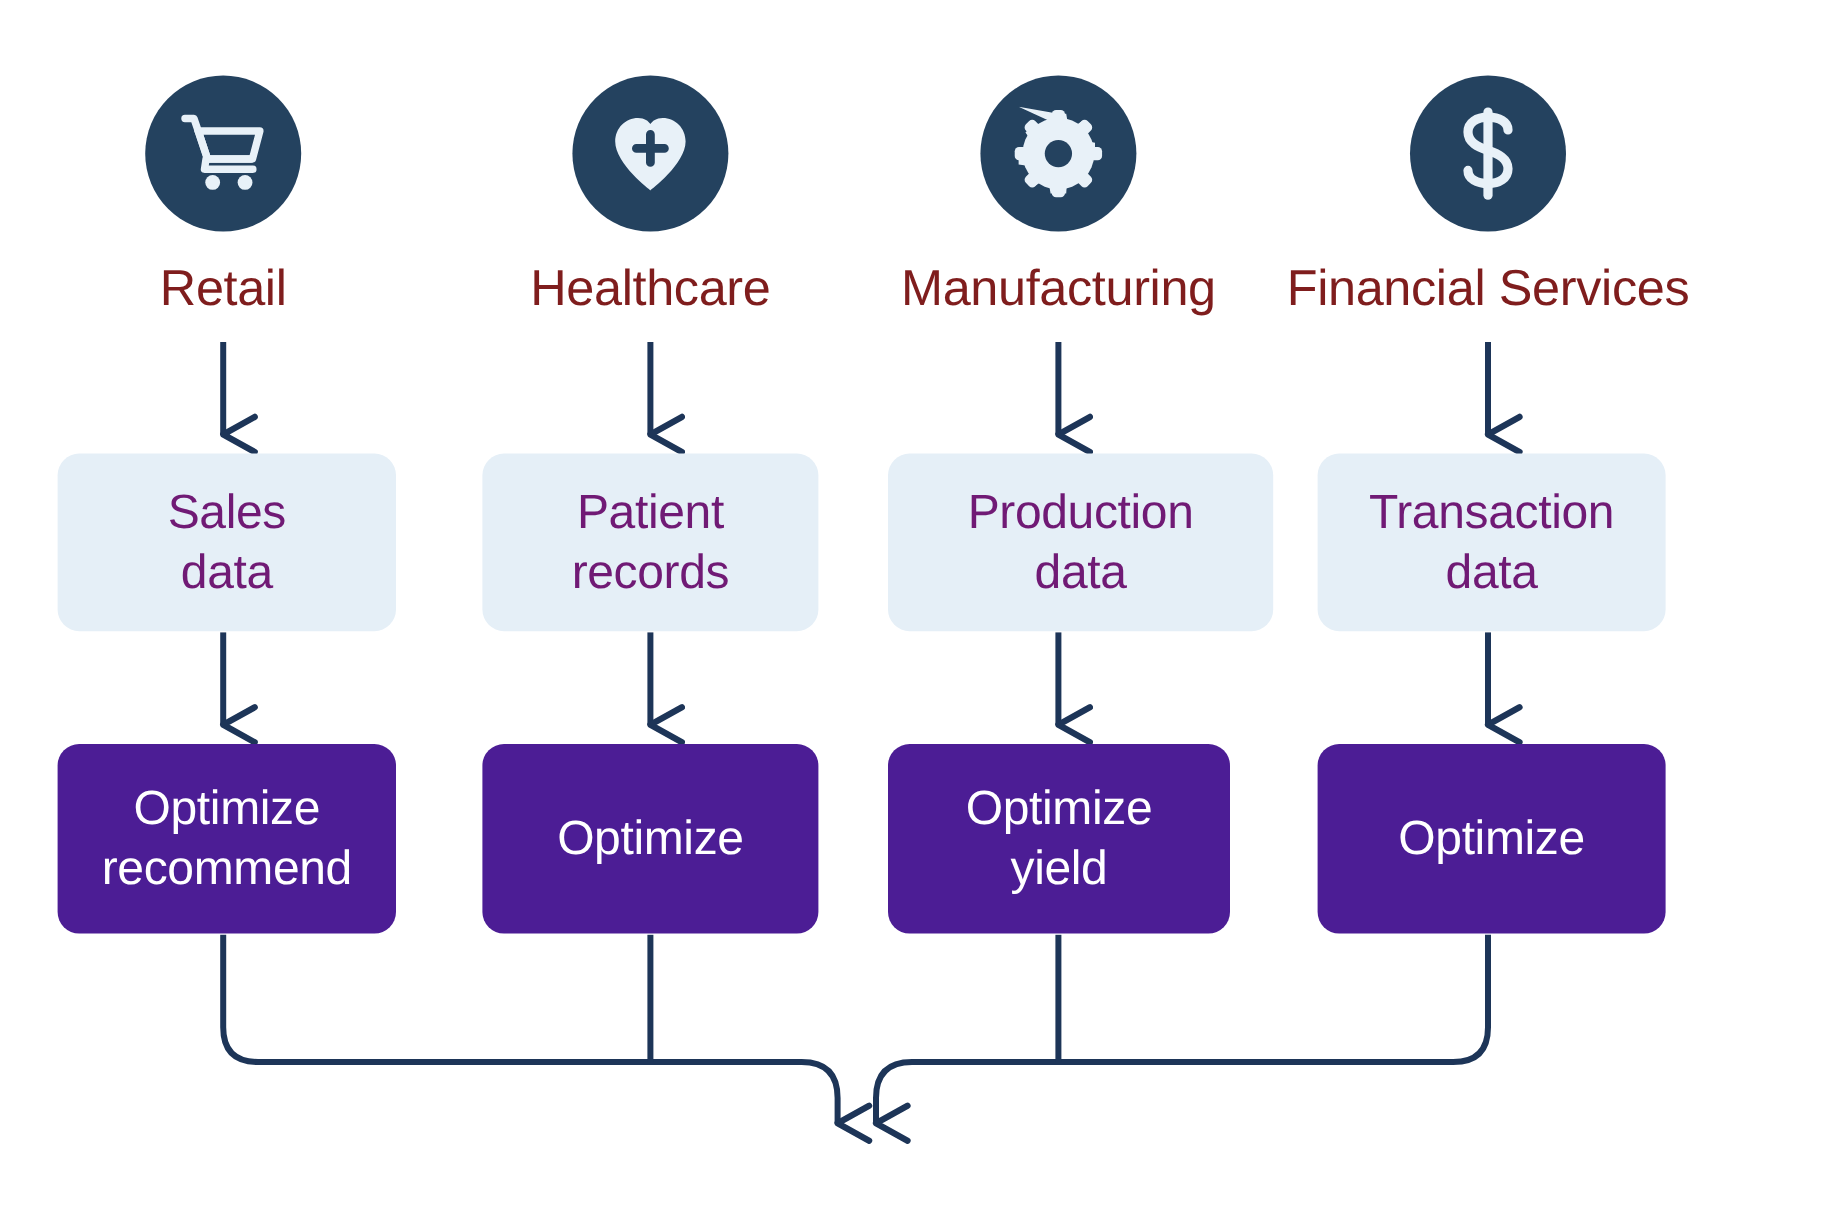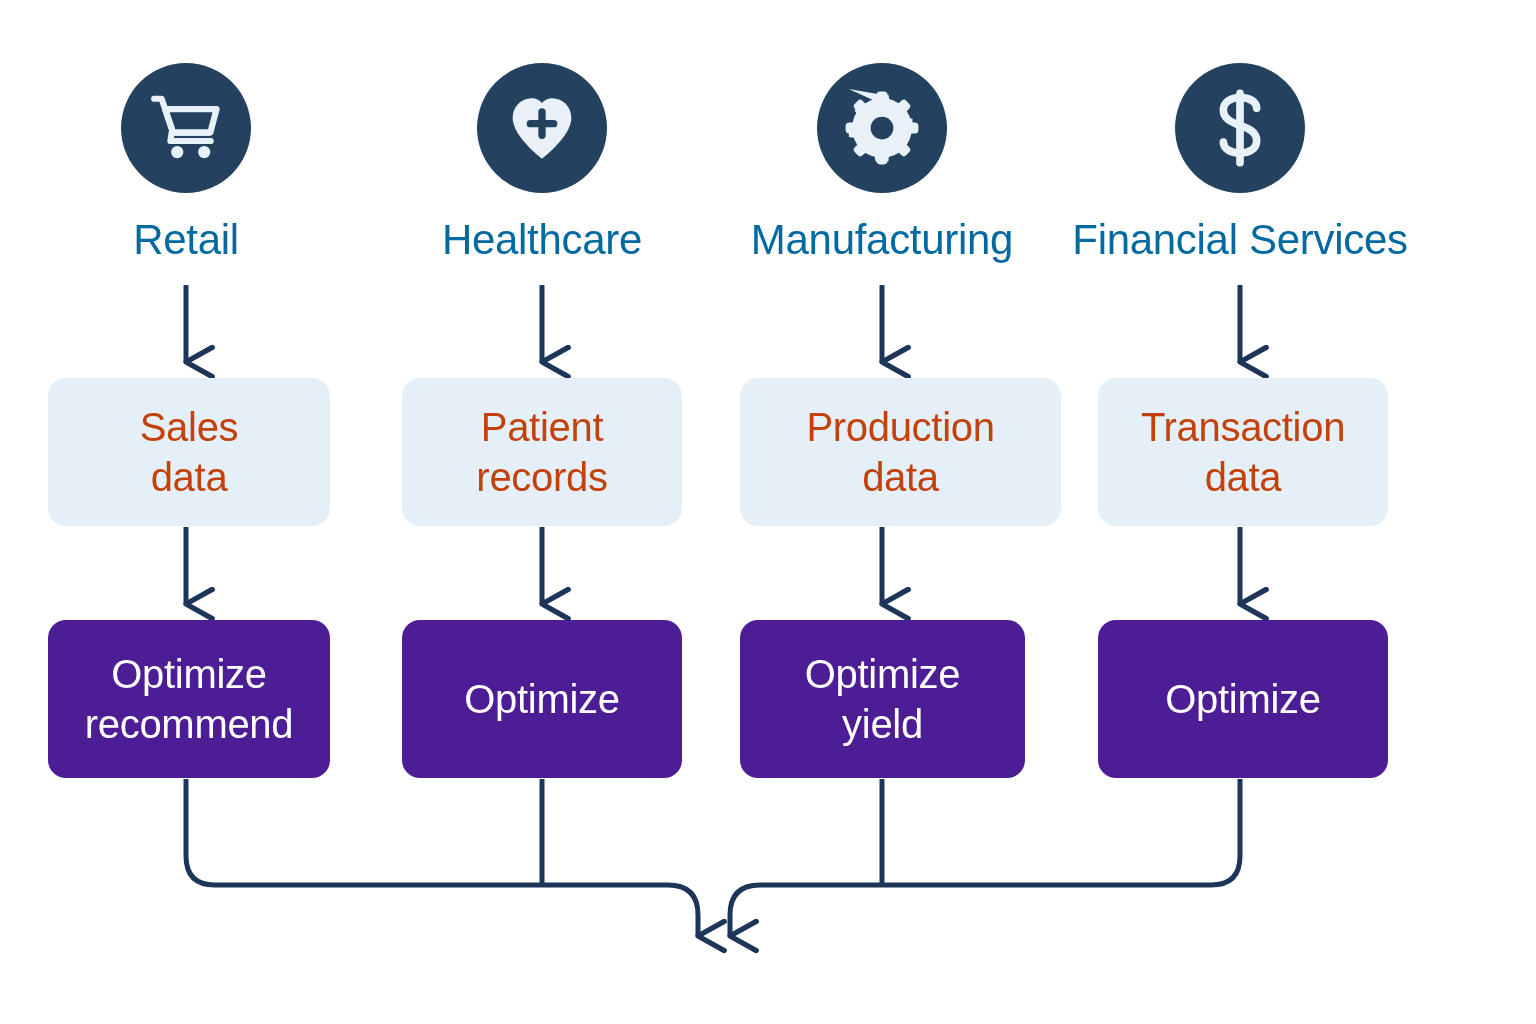--- a/index.html
+++ b/index.html
@@ -41,21 +41,21 @@
   }
   .icon-circle svg {
     display: block;
   }
   .col-label {
     position: absolute;
     top: 214px;
     text-align: center;
     font-size: 42px;
     line-height: 52px;
-    color: #0369a1;
+    color: #7f1d1d;
     white-space: nowrap;
     font-weight: 400;
     letter-spacing: -0.3px;
   }
   .node-box {
     position: absolute;
     border-radius: 18px;
     display: flex;
     align-items: center;
     justify-content: center;
@@ -67,21 +67,21 @@
     font-size: 40px;
     line-height: 50px;
     letter-spacing: -0.3px;
   }
   .box-data {
     background: #e5eff7;
     top: 378px;
     height: 148px;
   }
   .box-data .node-text {
-    color: #c2410c;
+    color: #701a75;
   }
   .box-opt {
     background: #4c1d95;
     top: 620px;
     height: 158px;
   }
   .box-opt .node-text {
     color: #ffffff;
   }
 </style>

